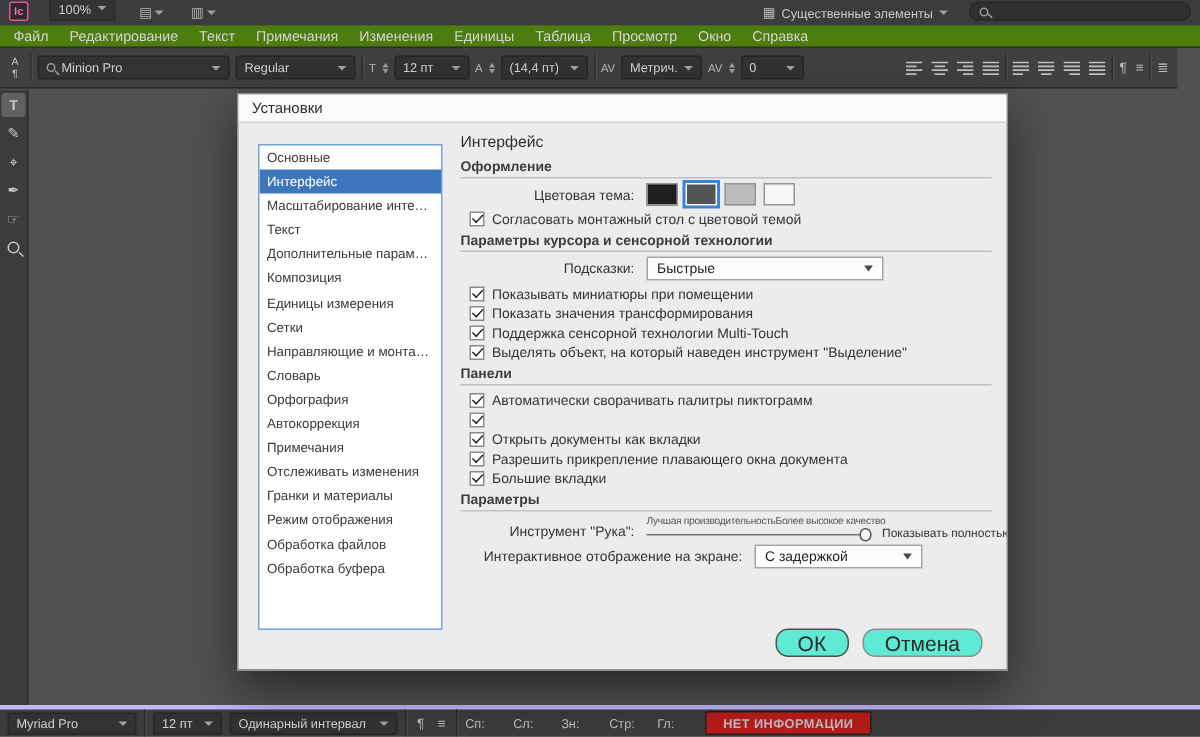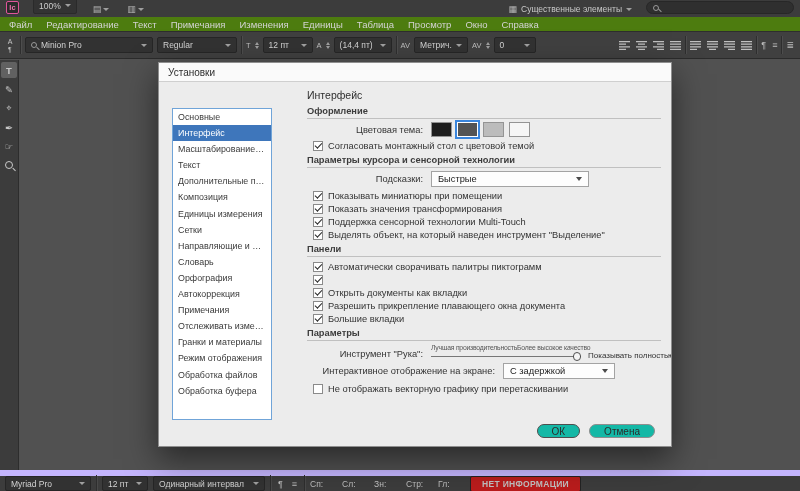--- a/index.html
+++ b/index.html
@@ -22,21 +22,21 @@
   .search{width:148px;height:13px;background:#2f2f2f;border:1px solid #272727;border-radius:7px;
       display:flex;align-items:center;gap:4px;padding:0 6px}
   .search input{flex:1;background:transparent;border:0;outline:0;color:#ccc;font-size:8.5px;min-width:0}
   .mag{width:6px;height:6px;border:1px solid #999;border-radius:50%;position:relative;flex:none}
   .mag::after{content:'';position:absolute;width:4px;height:1px;background:#999;transform:rotate(45deg);right:-3.5px;bottom:-1.5px}
   .r2{position:absolute;left:0;top:17px;right:0;height:15px;background:#4d7c0f;display:flex;
       align-items:center;padding:0 2px;border-bottom:1px solid #2e2e2e;z-index:10}
   .menu{padding:0 7px;font-size:9.5px;color:#d4d4d4;white-space:nowrap}
 
   
-  .cpanel{position:absolute;left:0;top:32px;right:0;height:27px;background:#404040;border-bottom:1px solid #2b2b2b;
+  .cpanel{position:absolute;left:0;top:32px;right:15px;height:27px;background:#404040;border-bottom:1px solid #2b2b2b;
       display:flex;align-items:center;gap:4px;padding:0 4px;color:#c5c5c5;font-size:8.5px;z-index:10}
   .cpstack{display:flex;flex-direction:column;justify-content:center;gap:1px;width:12px;align-items:center;line-height:1}
   .cpstack span{font-size:7px;color:#c5c5c5}
   .vd{width:1px;height:18px;background:#2e2e2e;box-shadow:1px 0 0 rgba(255,255,255,.07);flex:none}
   .cc{display:inline-flex;align-items:center;gap:4px;height:16px;background:#323232;border:1px solid #262626;
       border-radius:2px;padding:0 5px;color:#d2d2d2;font-size:8.5px;white-space:nowrap}
   .cc .crt{margin-left:auto}
   .w130{width:128px}.w82{width:80px}.w52{width:50px}.w58{width:58px}.w56{width:54px}.w44{width:42px}
   .cpi{font-size:7.5px;color:#bdbdbd;flex:none;font-style:normal;white-space:nowrap}
   .spin{display:flex;flex-direction:column;gap:1px;flex:none}
@@ -51,36 +51,36 @@
       display:flex;flex-direction:column;align-items:center;gap:3px;padding-top:2px;z-index:5}
   .tool{width:16px;height:16px;display:flex;align-items:center;justify-content:center;color:#c9c9c9;font-size:9.5px;border-radius:2px}
   .tool.sel{background:#616161}
   .magL{width:8px;height:8px;border:1.2px solid #c9c9c9;border-radius:50%;position:relative}
   .magL::after{content:'';position:absolute;width:4px;height:1.4px;background:#c9c9c9;transform:rotate(45deg);right:-3.5px;bottom:-2px}
 
   
   .docarea{position:absolute;left:19px;top:60px;right:0;bottom:21px;background:#515151}
 
   
-  .statusbar{position:absolute;left:0;right:0;bottom:0;height:21px;background:#3c3c3c;border-top:6px solid #c4b5fd;
+  .statusbar{position:absolute;left:0;right:0;bottom:0;height:21px;background:#3c3c3c;border-top:3px solid #c4b5fd;
       display:flex;align-items:center;gap:5px;padding:0 5px;color:#c6c6c6;font-size:8.5px;z-index:10}
   .sc{height:15px}
   .sw86{width:86px}.sw48{width:46px}.sw112{width:112px}
   .stat{width:27px;color:#bdbdbd;flex:none}
   .info{background:#b91c1c;border:1px solid #232323;border-radius:2px;padding:2px 11px;font-size:8.5px;
       font-weight:bold;color:#bfbfbf;letter-spacing:.3px;white-space:nowrap}
   .sbic{color:#bdbdbd;font-size:9px;padding:0 2px}
 
   
   .dialog{position:absolute;left:158px;top:62px;width:514px;height:385px;background:#ececec;border:1px solid #8f8f8f;
       box-shadow:0 12px 30px rgba(0,0,0,.5);overflow:hidden;z-index:20}
   .dtitle{height:19px;background:#fafafa;border-bottom:1px solid #cfcfcf;display:flex;align-items:center;
       padding:0 9px;font-size:10px;color:#2e2e2e}
   .dbody{position:relative;height:364px}
-  .plist{position:absolute;left:13px;top:26px;bottom:26px;width:100px;background:#fff;border:1px solid #70a4d8;overflow:hidden}
+  .plist{position:absolute;left:13px;top:14px;bottom:26px;width:123px;background:#fff;border:1px solid #70a4d8;overflow:hidden}
   .pitem{height:16.1px;line-height:16.1px;padding:0 5px;font-size:8.9px;color:#3a3a3a;white-space:nowrap;
       overflow:hidden;text-overflow:ellipsis}
   .pitem.sel{background:#3e76bb;color:#fff}
   .ppanel{position:absolute;left:148px;top:7px;width:354px;font-size:9.3px;color:#333}
   .ph{font-size:10.5px;color:#2f2f2f;margin:0 0 5px}
   .sect{margin-bottom:3px}
   .st{font-weight:bold;font-size:9.3px;color:#3c3c3c;line-height:11px}
   .rule{height:1px;background:#c0c0c0;margin:1px 0 3px}
   .frow{display:flex;align-items:center;margin:2px 0}
   .flbl{text-align:right;padding-right:8px;white-space:nowrap;font-size:9.3px;color:#333;flex:none}
@@ -98,21 +98,21 @@
       border-left:1.6px solid #262626;border-bottom:1.6px solid #262626;transform:rotate(-47deg)}
   .cl{font-size:9.3px;color:#333;white-space:nowrap}
   .hand{display:flex;align-items:flex-end;margin:2px 0}
   .sliderbox{width:150px;flex:none}
   .sll{display:flex;justify-content:space-between;font-size:6.8px;color:#555;letter-spacing:-0.2px;white-space:nowrap}
   .track{position:relative;height:10px}
   .track::before{content:'';position:absolute;left:0;right:4px;top:5px;height:1px;background:#777}
   .knob{position:absolute;right:0;top:1px;width:8.5px;height:8.5px;border-radius:50%;background:#f5f5f5;border:1px solid #4f4f4f}
   .slv{font-size:8px;color:#333;margin-left:7px;white-space:nowrap;padding-bottom:1px}
   .dbtns{position:absolute;right:16px;bottom:8px;display:flex;gap:9px}
-  .btn{height:14px;border-radius:8.5px;background:#14b8a6;display:flex;align-items:center;font-size:10px;color:#2c2c2c;padding:0 14px}
+  .btn{height:19px;border-radius:8.5px;background:#5eead4;display:flex;align-items:center;font-size:14px;color:#2c2c2c;padding:0 14px}
   .btn.def{border:1.5px solid #4e4e4e}
   .btn.nrm{border:1px solid #8e8e8e}
 </style>
 </head>
 <body>
 
 <div class="screen">
 
   <div class="r1">
     <div class="logo">Ic</div>
@@ -391,24 +391,20 @@
           </div>
           <div class="frow">
             <div class="flbl L196">Интерактивное отображение на экране:</div>
             <div class="ddl dw112">
               <span>С задержкой</span>
                 <span class="crt2"></span>
             </div>
           </div>
         </div>
 
-        <div class="chk" style="margin-top:3px">
-          <span class="cb"></span>
-          <span class="cl">Не отображать векторную графику при перетаскивании</span>
-        </div>
       </div>
 
       <div class="dbtns">
         <div class="btn def">ОК</div>
         <div class="btn nrm">Отмена</div>
       </div>
 
     </div>
   </div>
 

